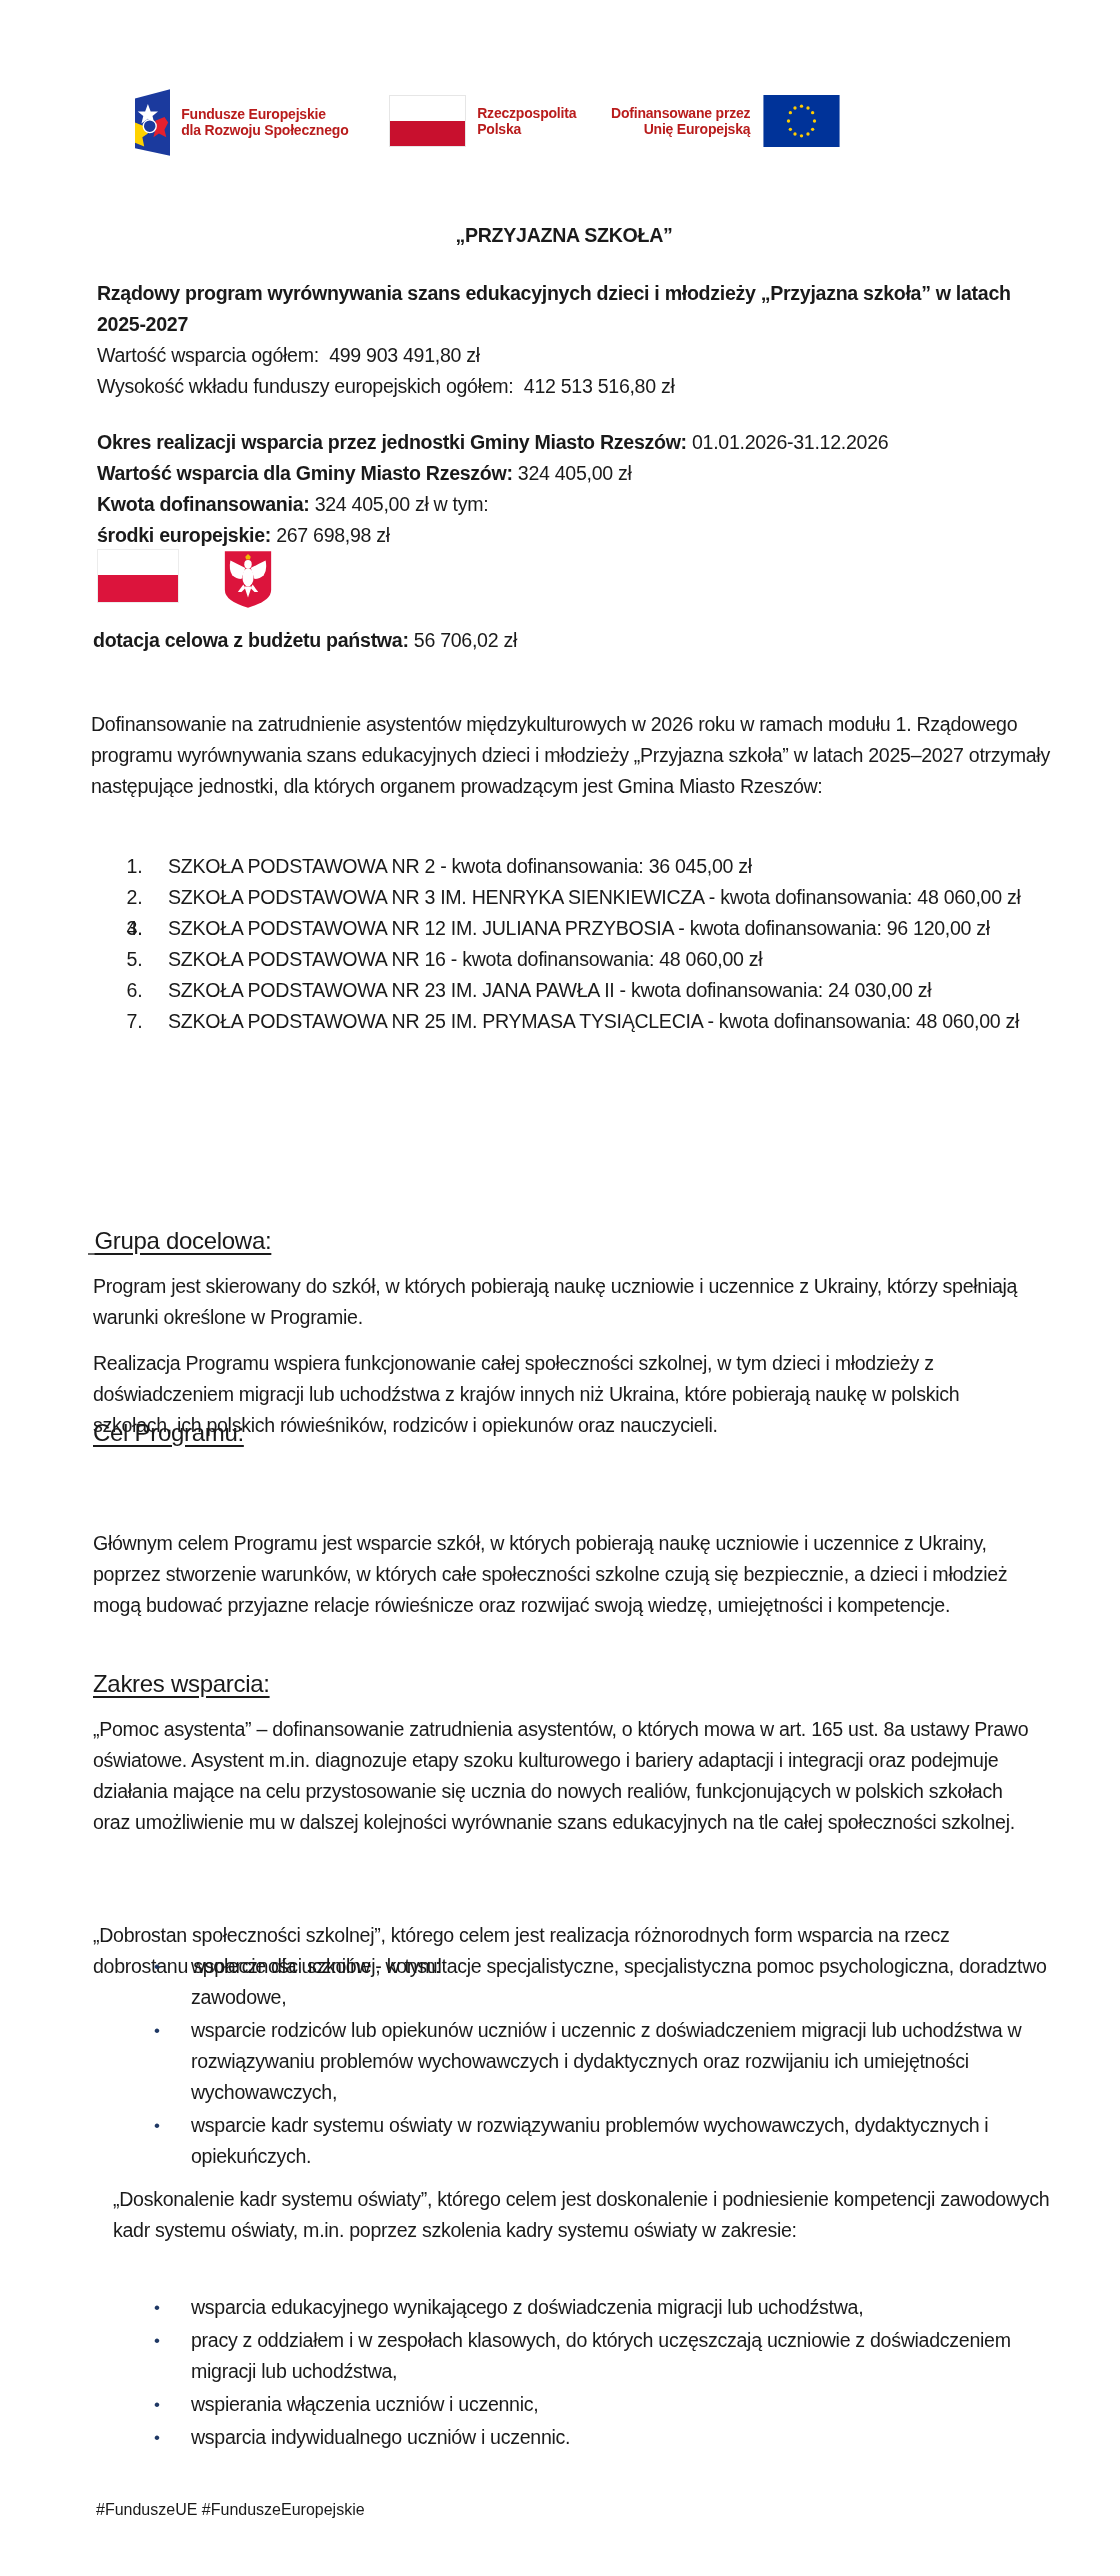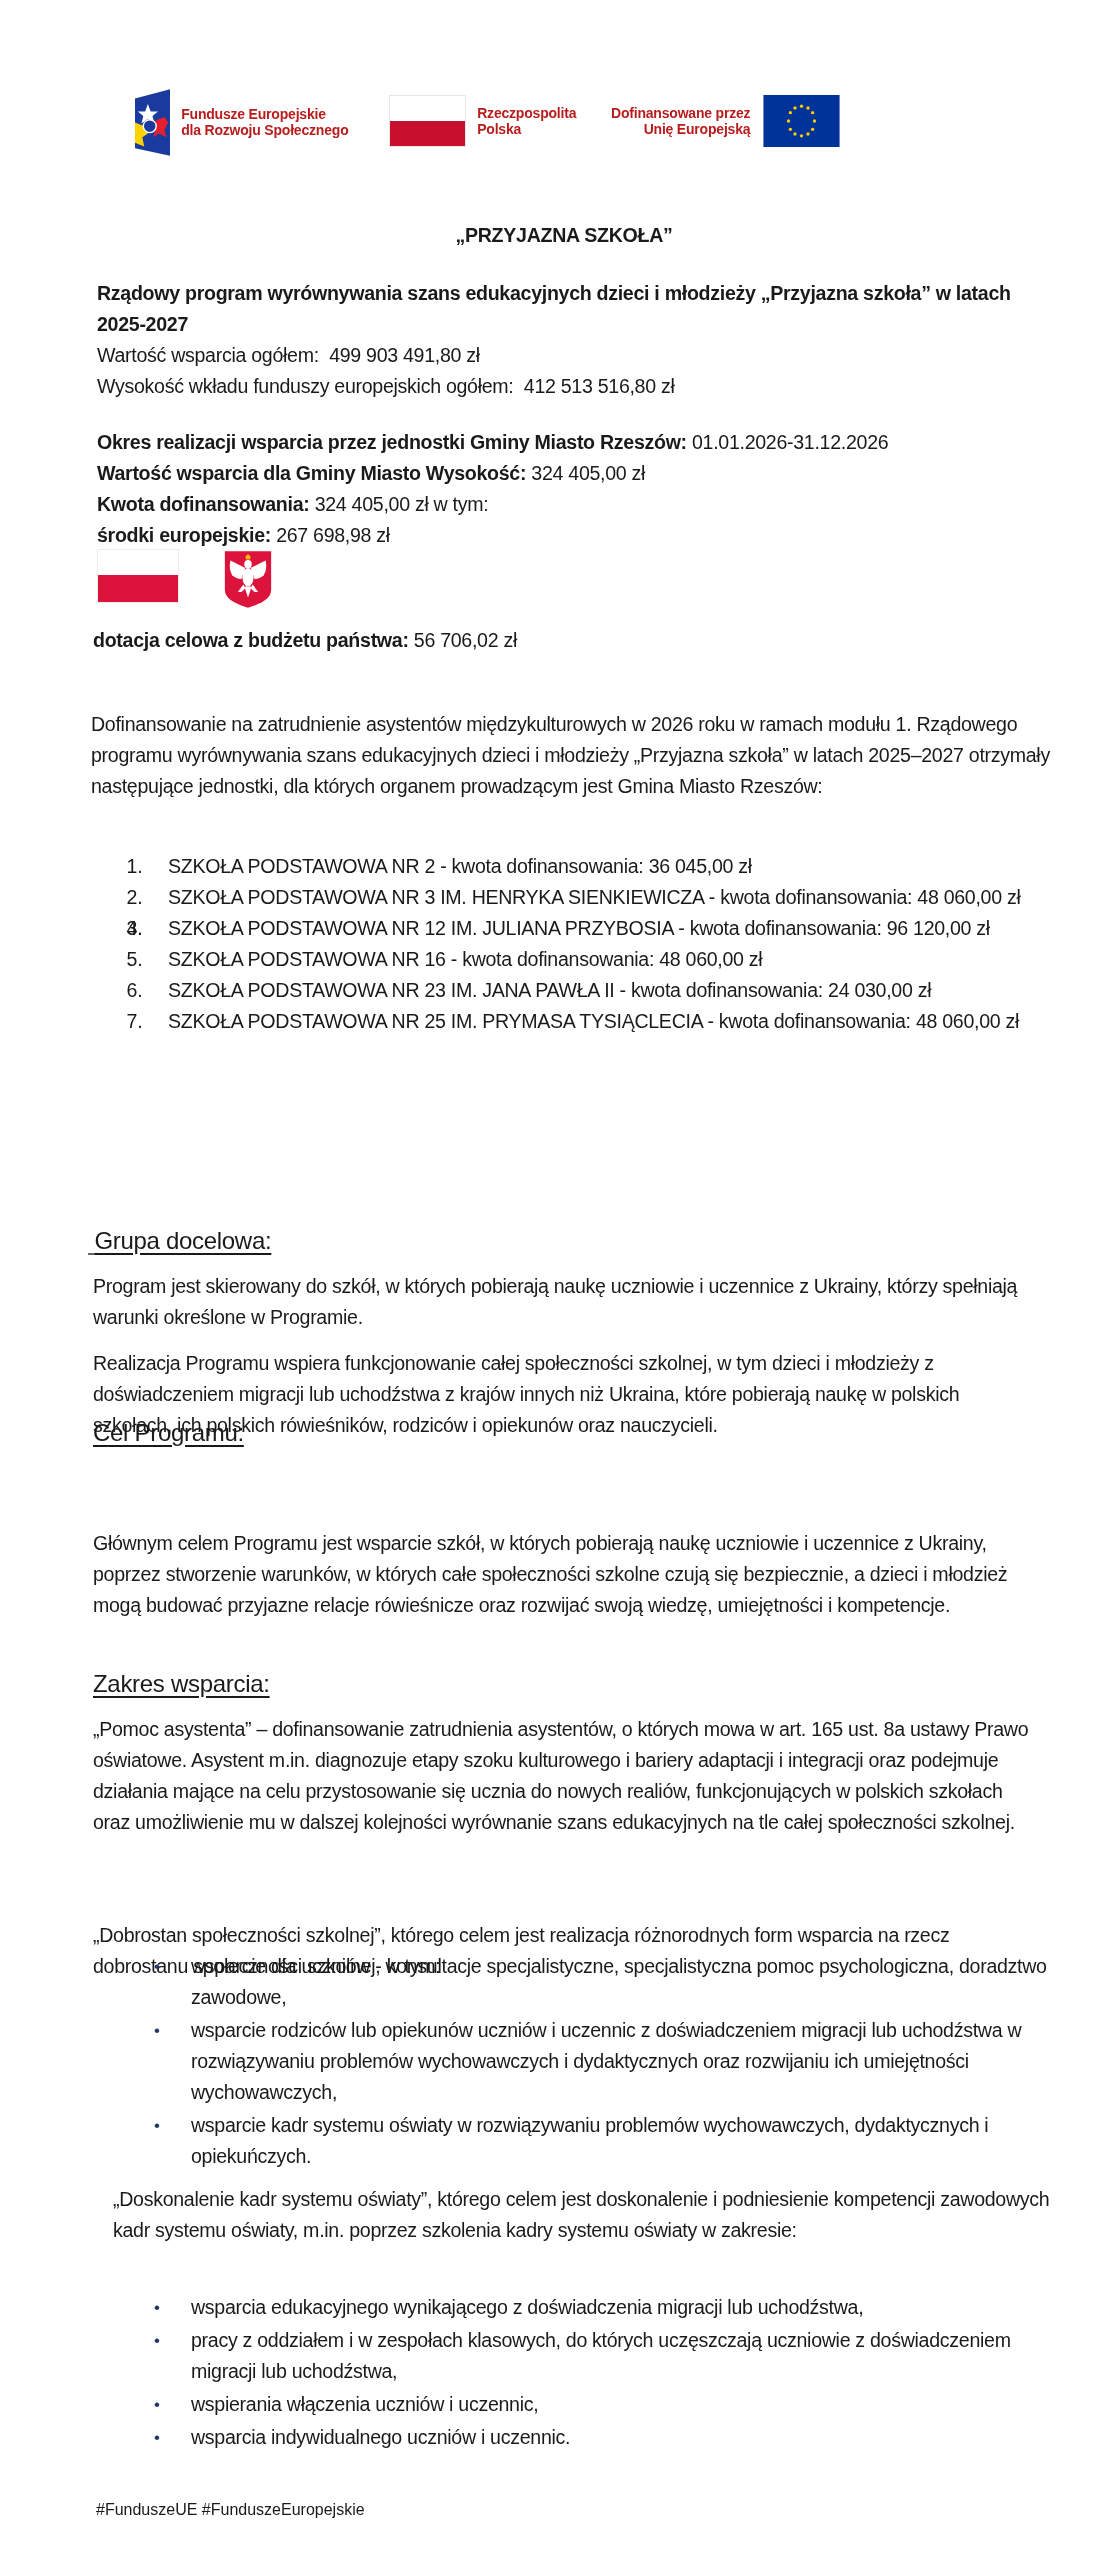--- a/index.html
+++ b/index.html
@@ -247,21 +247,21 @@
     <span>412 513 516,80 zł</span>
   </div>
 </div>
 
 <div class="block period-block">
   <div>
     <b>Okres realizacji wsparcia przez jednostki Gminy Miasto Rzeszów:</b>
     <span>01.01.2026-31.12.2026</span>
   </div>
   <div>
-    <b>Wartość wsparcia dla Gminy Miasto Wysokość:</b>
+    <b>Wartość wsparcia dla Gminy Miasto Rzeszów:</b>
     <span>324 405,00 zł</span>
   </div>
   <div>
     <b>Kwota dofinansowania:</b>
     <span>324 405,00 zł w tym:</span>
   </div>
   <div>
     <b>środki europejskie:</b>
     <span>267 698,98 zł</span>
   </div>

